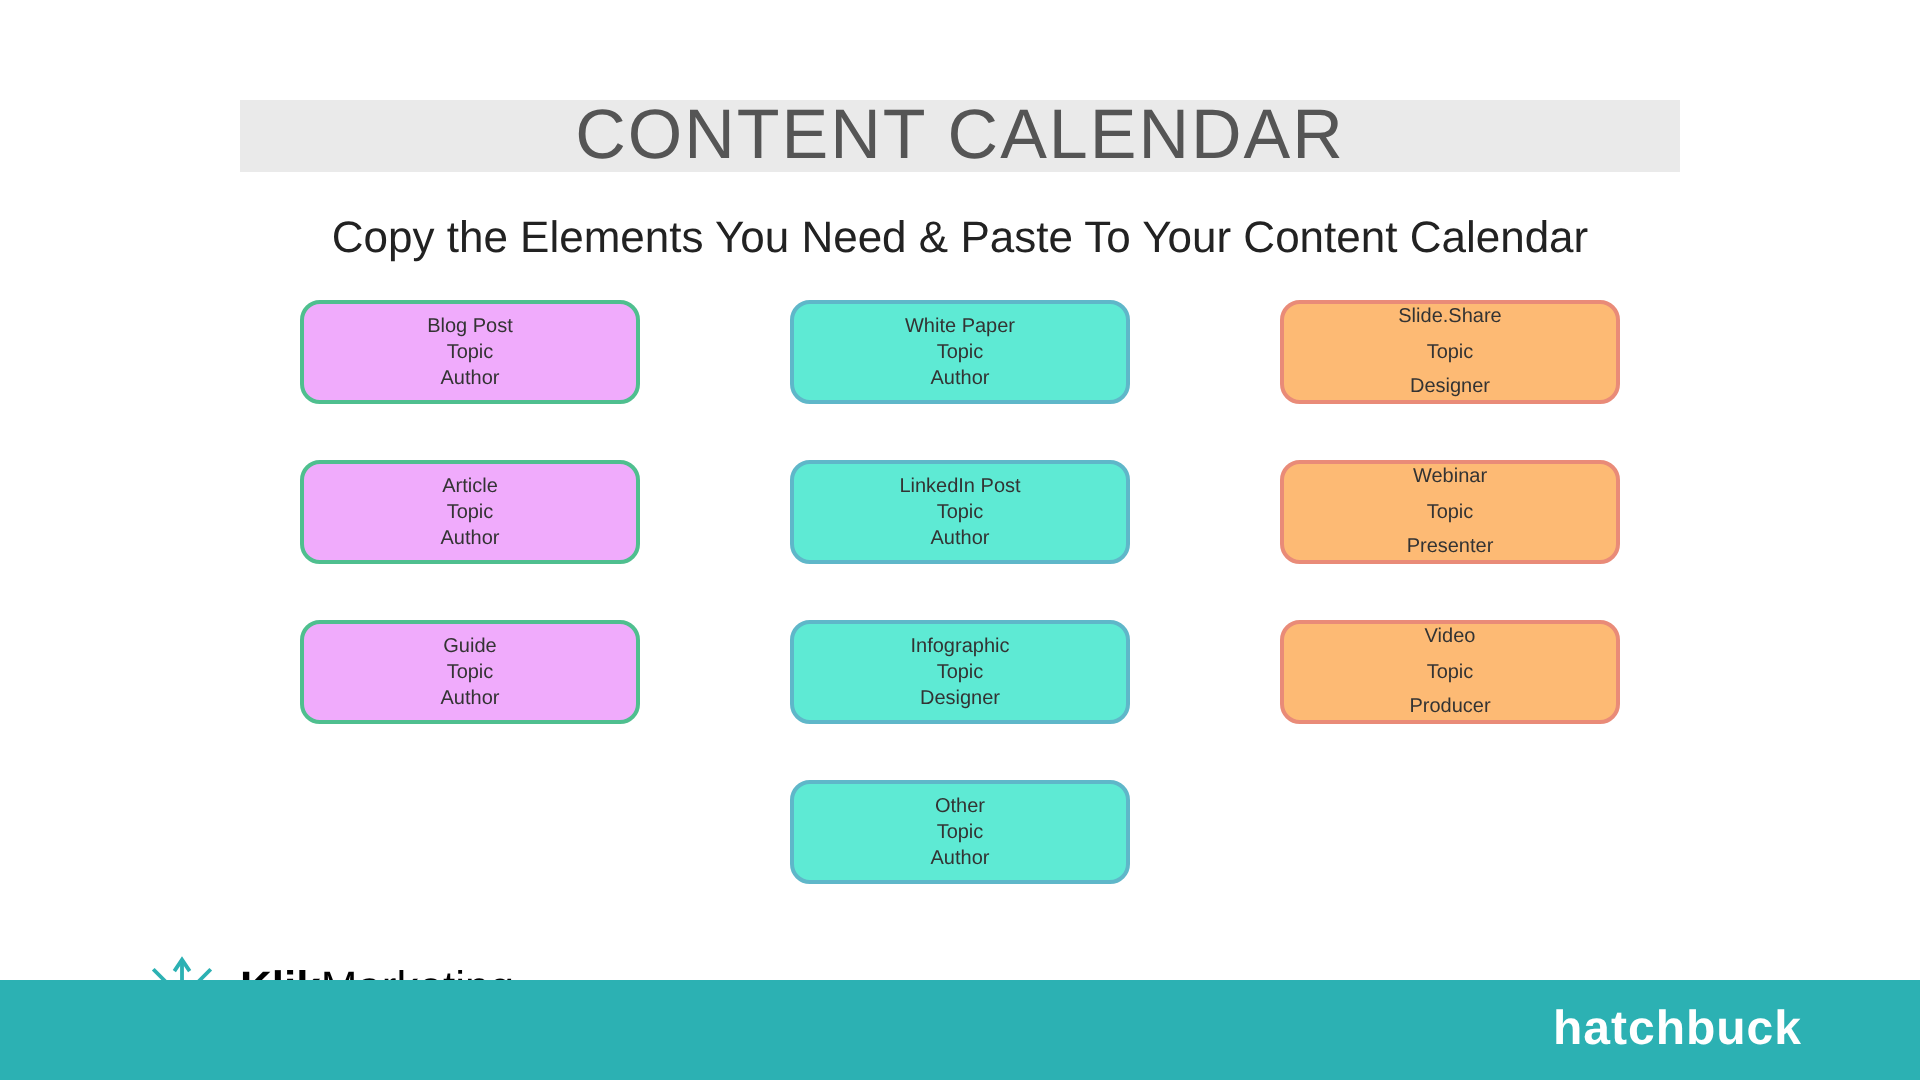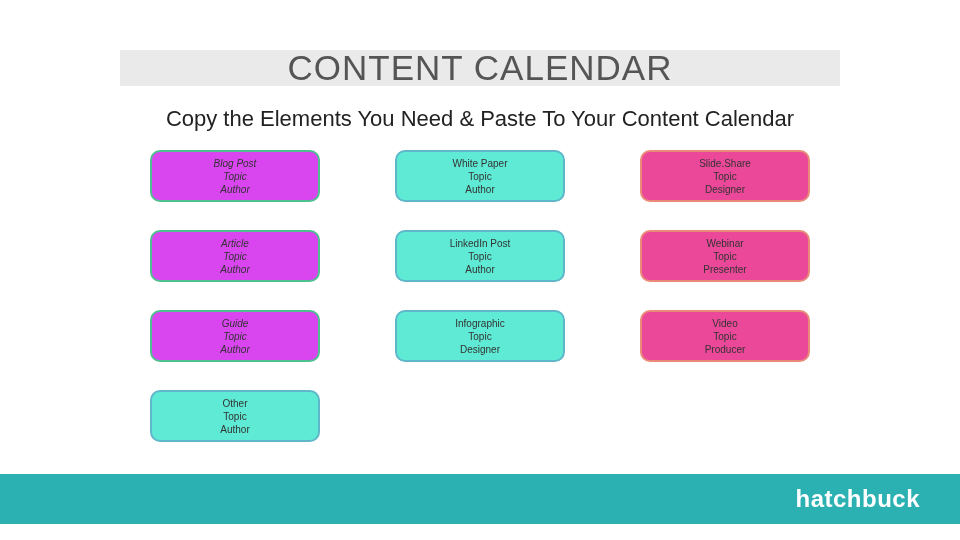--- a/index.html
+++ b/index.html
@@ -32,51 +32,51 @@
       font-weight: 400;
       color: #222;
     }
     .grid {
       position: absolute;
       top: 150px;
       left: 150px;
       width: 660px;
     }
     .row { display: flex; justify-content: space-between; margin-bottom: 28px; }
-    .row.last { justify-content: flex-start; margin-bottom: 10px; }
+    .row.last { justify-content: center; margin-bottom: 10px; }
     .card {
       width: 170px;
       height: 52px;
       border-radius: 10px;
       border-width: 2px;
       border-style: solid;
       display: flex;
       flex-direction: column;
       align-items: center;
       justify-content: center;
       font-size: 10px;
       line-height: 1.3;
       color: #333;
       text-align: center;
     }
     .card span { display: block; }
-    .col-green  { background: #d946ef; border-color: #4fbf8f; font-style: italic; }
+    .col-green  { background: #f0abfc; border-color: #4fbf8f; }
     .col-blue   { background: #5eead4; border-color: #5fb7c9; }
-    .col-red    { background: #ec4899; border-color: #e98b78; }
+    .col-red    { background: #fdba74; border-color: #e98b78; justify-content: space-between; }
     .footer {
       position: absolute;
       left: 0;
-      bottom: 16px;
+      bottom: 0;
       width: 960px;
       height: 50px;
       background: #2cb1b3;
       display: flex;
       align-items: center;
       justify-content: flex-end;
-      padding-right: 40px;
+      padding-right: 59px;
     }
     .footer .brand {
       color: #fff;
       font-size: 24px;
       font-weight: 700;
       letter-spacing: 0.5px;
     }
     .logo-block {
       position: absolute;
       left: 68px;

